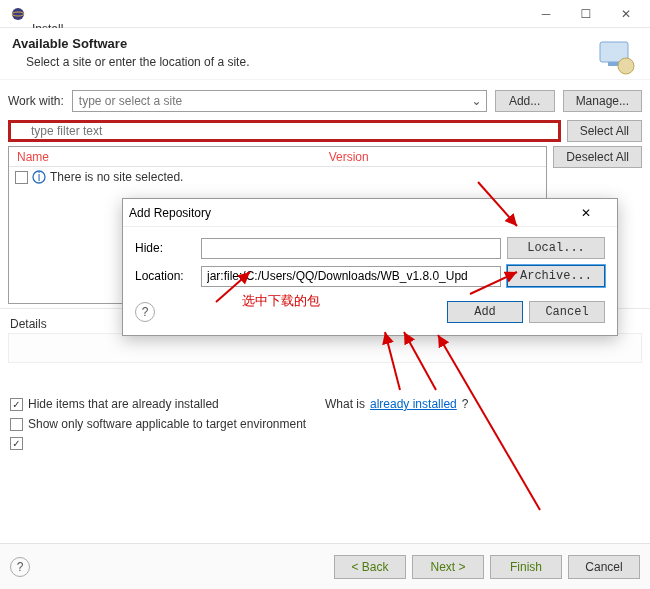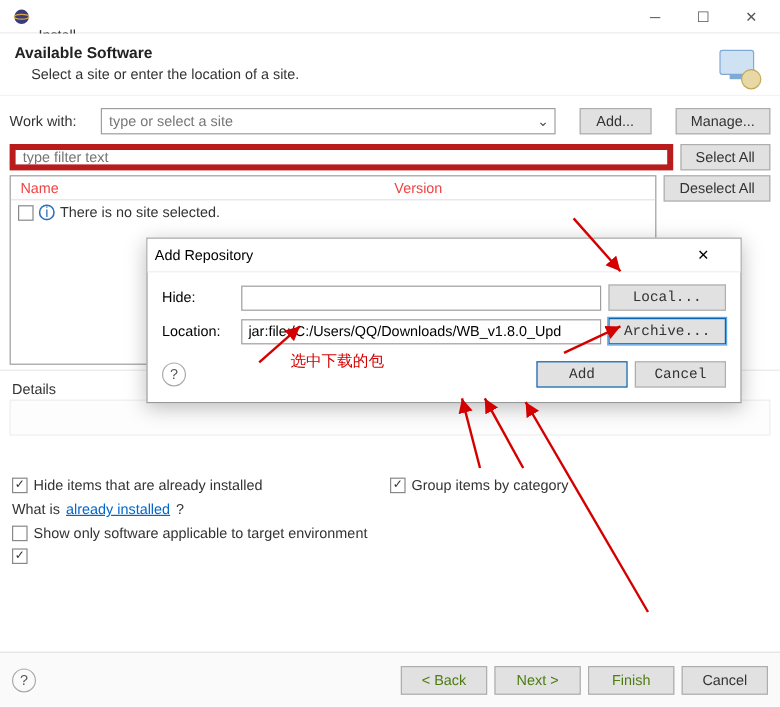--- a/index.html
+++ b/index.html
@@ -5,27 +5,27 @@
 * { box-sizing: border-box; margin: 0; padding: 0; font-family: "Segoe UI", Tahoma, sans-serif; font-size: 12px; }
 body { background: #fff; width: 650px; height: 589px; position: relative; overflow: hidden; }
 .titlebar { height: 28px; display: flex; align-items: center; padding: 0 4px; background: #fff; border-bottom: 1px solid #e8e8e8; }
 .titlebar .tb-icon { width: 16px; height: 16px; margin: 0 6px; }
 .titlebar .tb-title { flex: 1; color: #333; margin-top: 31px; }
 .titlebar .tb-btn { width: 40px; height: 28px; display: flex; align-items: center; justify-content: center; color: #555; }
 .header { padding: 8px 12px 10px 12px; background: #fff; position: relative; border-bottom: 1px solid #f3f3f3; }
 .header h1 { font-size: 13px; font-weight: bold; color: #222; margin-bottom: 4px; }
 .header p { font-size: 12px; color: #333; margin-left: 14px; }
 .header .hd-icon { position: absolute; right: 12px; top: 8px; }
-.workrow { display: flex; align-items: center; gap: 20px; padding: 10px 8px 4px 8px; }
+.workrow { display: flex; align-items: center; gap: 8px; padding: 10px 8px 4px 8px; }
 .workrow label { color: #333; }
 .combo { flex: 1; height: 22px; border: 1px solid #9e9e9e; display: flex; align-items: center; padding: 0 6px; color: #777; background: #fff; position: relative; }
 .combo .chev { position: absolute; right: 4px; color: #555; }
 .btn  { height: 22px; border: 1px solid #adadad; background: #e1e1e1; padding: 0 12px; display: flex; align-items: center; justify-content: center; color: #333; cursor: pointer; min-width: 60px; }
 .filter-row { display: flex; gap: 6px; padding: 4px 8px 0 8px; }
-.filter-inp { flex: 1; height: 22px; border: 5px solid #b91c1c; padding: 0 6px; color: #15803d; }
+.filter-inp { flex: 1; height: 22px; border: 3px solid #b91c1c; padding: 0 20px; color: #15803d; }
 .side-btns { display: flex; flex-direction: column; gap: 4px; }
 .list-wrap { display: flex; gap: 6px; padding: 4px 8px 0 8px; }
 .tree { flex: 1; border: 1px solid #9e9e9e; height: 158px; background: #fff; }
 .tree-head { display: flex; border-bottom: 1px solid #e3e3e3; height: 20px; align-items: center; }
 .tree-head div { padding: 0 8px; color: #ef4444; }
 .tree-row { display: flex; align-items: center; padding: 3px 6px; gap: 4px; color: #333; }
 .chk  { width: 13px; height: 13px; border: 1px solid #888; background: #fff; display: inline-block; }
 .chk.checked::after { content: "✓"; font-size: 10px; color: #333; display:block; line-height:11px; text-align:center;}
 .info-icon { width: 14px; height: 14px; }
 .details-lbl { padding: 8px 10px 2px 10px; color: #333; border-top: 1px solid #e9e9e9; margin-top: 4px;}
@@ -118,24 +118,20 @@
 
 <div class="details-lbl">Details</div>
 <div class="details-box"></div>
 
 <div class="options">
   <div class="opt">
       <span class="chk checked"></span>
       <span>Hide items that are already installed</span>
     </div>
   <div class="opt">
-      <span class="chk checked"></span>
-      <span>Group items by category</span>
-    </div>
-  <div class="opt">
       <span>What is </span>
       <a href="#" class="link">already installed</a>
       <span>?</span>
     </div>
   <div class="opt" style="grid-column:1/3">
       <span class="chk"></span>
       <span>Show only software applicable to target environment</span>
     </div>
   <div class="opt" style="grid-column:1/3">
       <span class="chk checked"></span>

